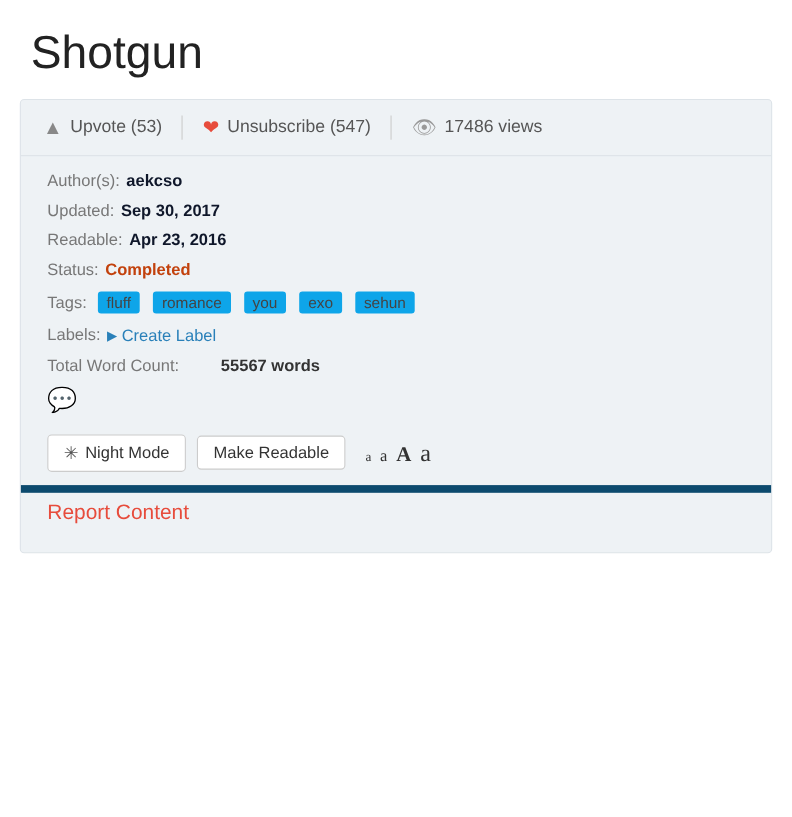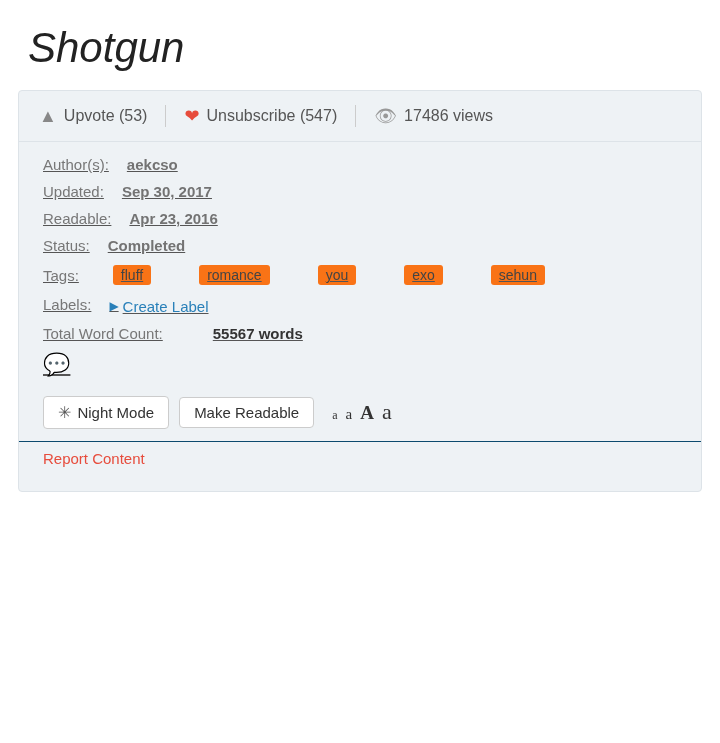--- a/index.html
+++ b/index.html
@@ -10,21 +10,20 @@
       width: 720px;
       min-height: 743px;
     }
 
     .page-title {
       font-size: 42px;
       font-weight: 300;
       color: #222;
       padding: 24px 39px 18px 28px;
       font-family: 'Arial', sans-serif;
-      font-style: italic;
     }
 
     .info-panel {
       background: #eef2f5;
       border: 1px solid #dde3e8;
       border-radius: 4px;
       margin: 0 18px;
       padding: 0 0 12px 0;
     }
 
@@ -76,52 +75,51 @@
     }
 
     .meta-row {
       font-size: 15px;
       color: #555;
       margin-bottom: 10px;
       font-family: 'Arial', sans-serif;
       display: flex;
       align-items: baseline;
       flex-wrap: wrap;
-      gap: 16px;
-      text-decoration: underline;
+      gap: 4px;
     }
 
     .meta-label {
       color: #777;
       margin-right: 2px;
     }
 
     .meta-value {
-      color: #737373;
+      color: #0f172a;
       font-weight: 600;
     }
 
     .meta-value-normal {
       color: #333;
       font-weight: normal;
     }
 
     .status-completed {
-      color: #737373;
+      color: #c2410c;
       font-weight: 600;
     }
 
     .tag {
       display: inline-block;
-      background: #f97316;
+      background: #0ea5e9;
       border-radius: 3px;
       padding: 2px 8px;
       font-size: 14px;
       color: #444;
-      margin: 1px 16px;
+      margin: 1px 4px;
     }
 
     .create-label-btn {
       display: inline-flex;
       align-items: center;
       gap: 4px;
       color: #2980b9;
       font-size: 15px;
       background: none;
       border: none;
@@ -216,28 +214,28 @@
     .font-a-lg {
       font-size: 22px;
       color: #333;
       cursor: pointer;
       font-family: 'Georgia', serif;
     }
 
     .report-btn {
       display: inline-block;
       color: #e74c3c;
-      font-size: 15px;
+      font-size: 19px;
       background: none;
       border: none;
       cursor: pointer;
       font-family: 'Arial', sans-serif;
       padding: 8px 24px 12px 24px;
       text-decoration: none;
-      border-top: 1px solid #0c4a6e;
+      border-top: 7px solid #0c4a6e;
       width: 100%;
       text-align: left;
       margin-top: 4px;
     }
 
     .tags-row {
       display: flex;
       align-items: center;
       flex-wrap: wrap;
     }

